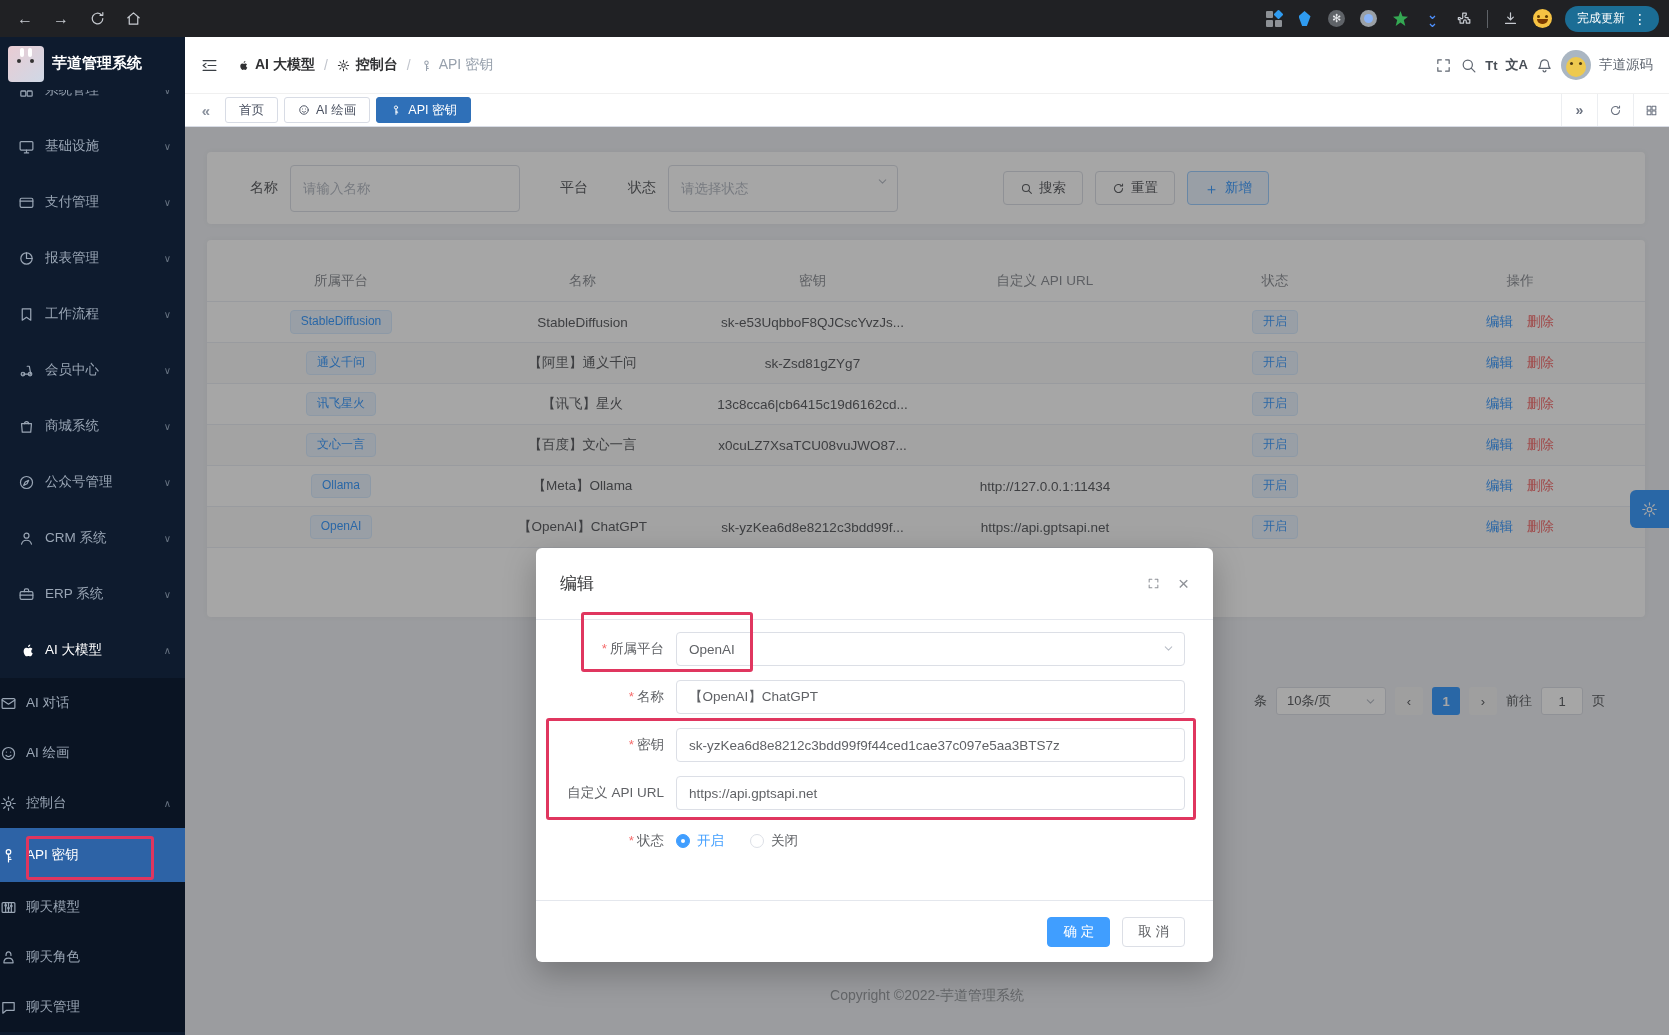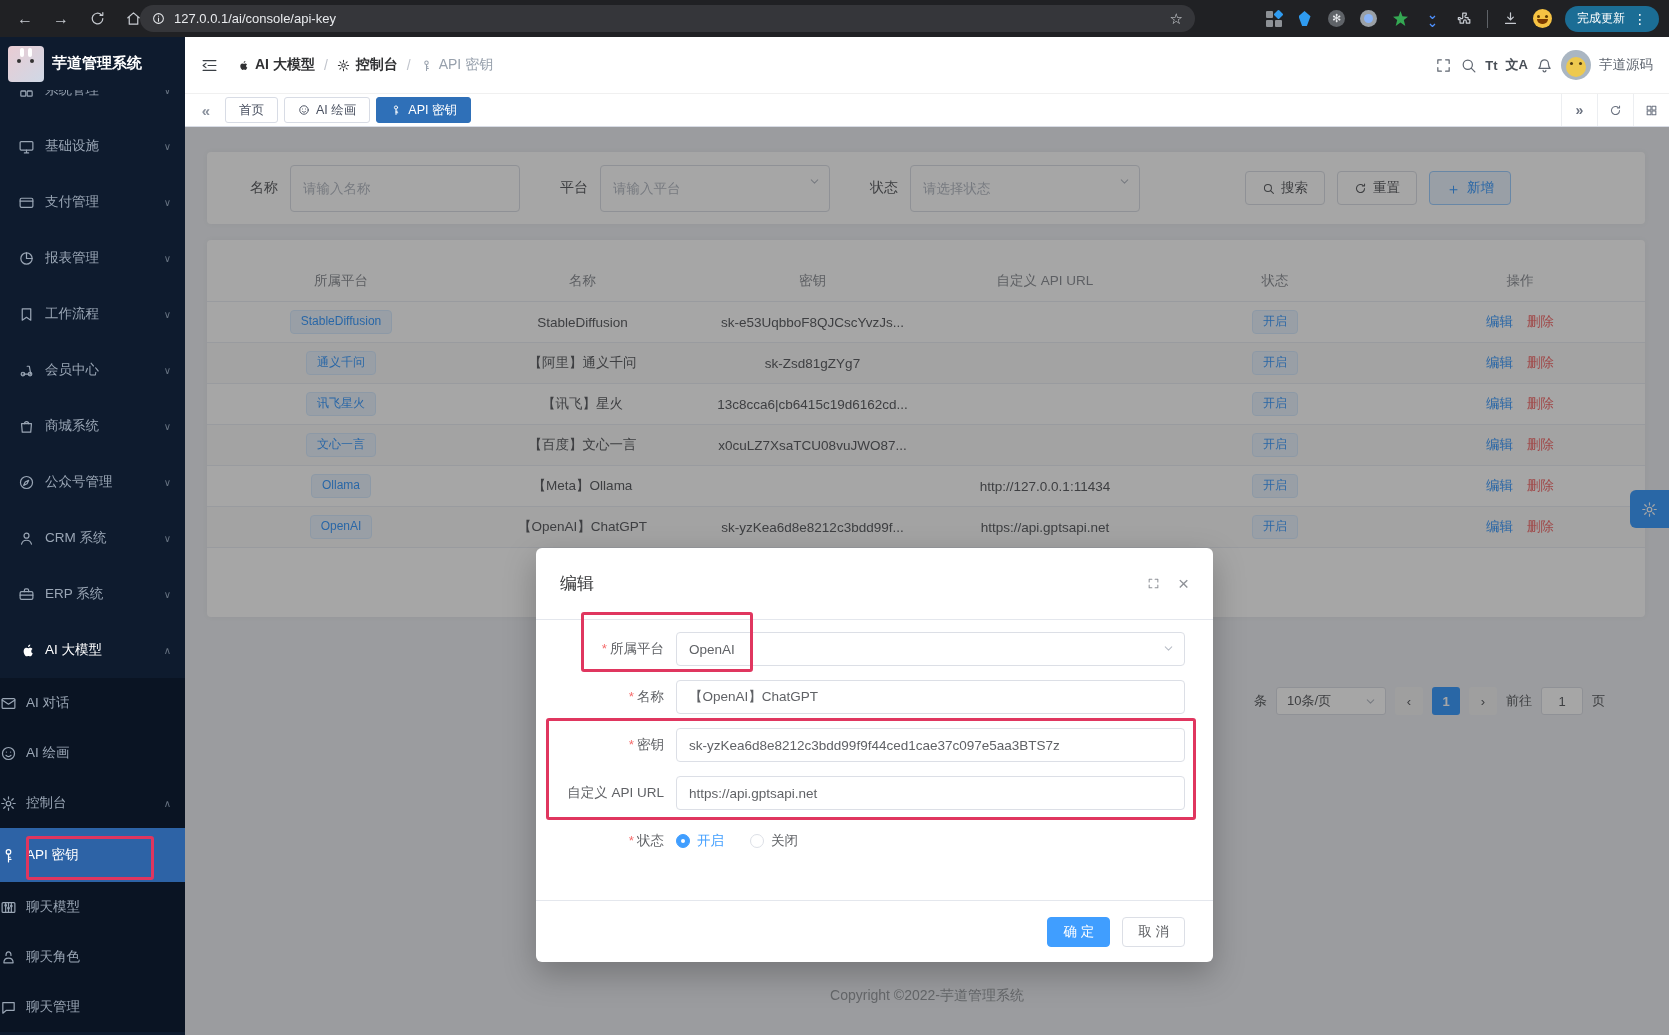--- a/index.html
+++ b/index.html
@@ -153,28 +153,20 @@
       <svg class="ic" viewBox="0 0 24 24">
           <path d="M19.5 12a7.5 7.5 0 1 1-2.2-5.3M19.5 3.5v4h-4"></path>
         </svg>
     </div>
     <div class="bnav-btn">
       <svg class="ic" viewBox="0 0 24 24">
           <path d="M4 11l8-7 8 7M6 10v10h12V10"></path>
         </svg>
     </div>
   </div>
-  <div class="url-pill">
-    <svg class="ic-sm" viewBox="0 0 24 24">
-        <circle cx="12" cy="12" r="9"></circle>
-        <path d="M12 7.5v.2M12 11v6"></path>
-      </svg>
-    <span class="url-text">127.0.0.1/ai/console/api-key</span>
-    <span class="star">☆</span>
-  </div>
   <div class="ext-zone">
     <div class="extic ext-squares">
         <i></i>
         <i></i>
         <i></i>
         <i></i>
       </div>
     <div class="extic">
         <div class="ext-balloon"></div>
       </div>
@@ -451,26 +443,20 @@
 
   <div class="card filter-card">
     <div class="fgroup">
       <span class="flabel">名称</span>
       <div class="inp-wrap">
         <input class="inp" placeholder="请输入名称" style="">
       </div>
     </div>
     <div class="fgroup">
       <span class="flabel">平台</span>
-      <div class="inp-wrap">
-        <input class="inp" placeholder="请输入平台" style="">
-        <svg class="ic-sm chev-d" viewBox="0 0 24 24">
-            <path d="M6 9l6 6 6-6"></path>
-          </svg>
-      </div>
     </div>
     <div class="fgroup" style="margin-right:0;">
       <span class="flabel">状态</span>
       <div class="inp-wrap">
         <input class="inp" placeholder="请选择状态" style="">
         <svg class="ic-sm chev-d" viewBox="0 0 24 24">
             <path d="M6 9l6 6 6-6"></path>
           </svg>
       </div>
     </div>

